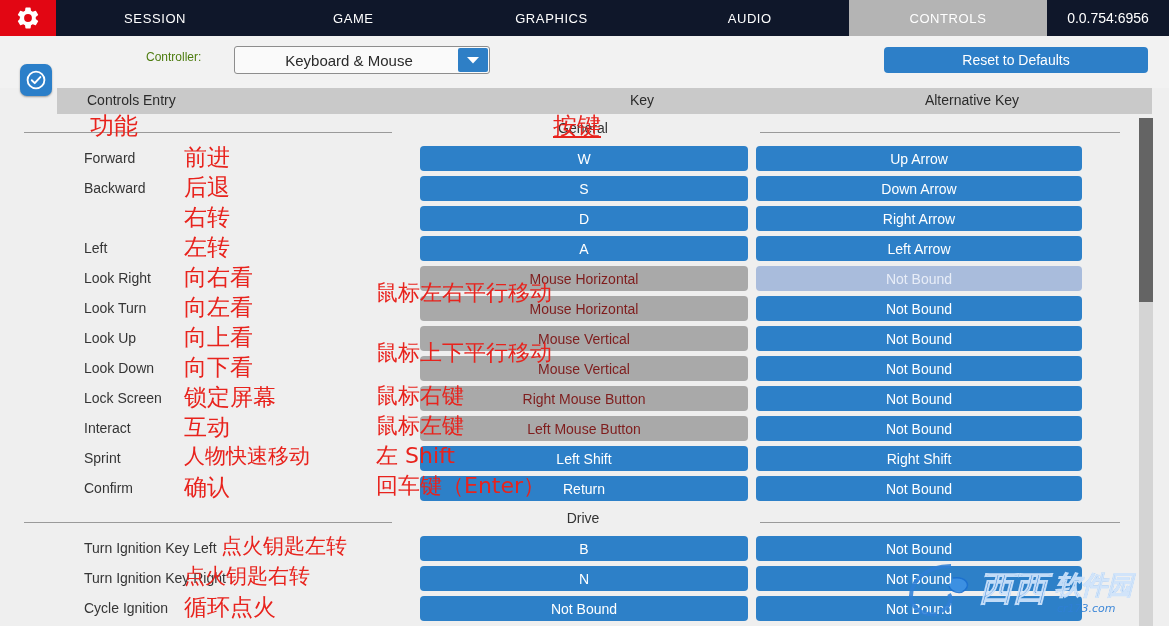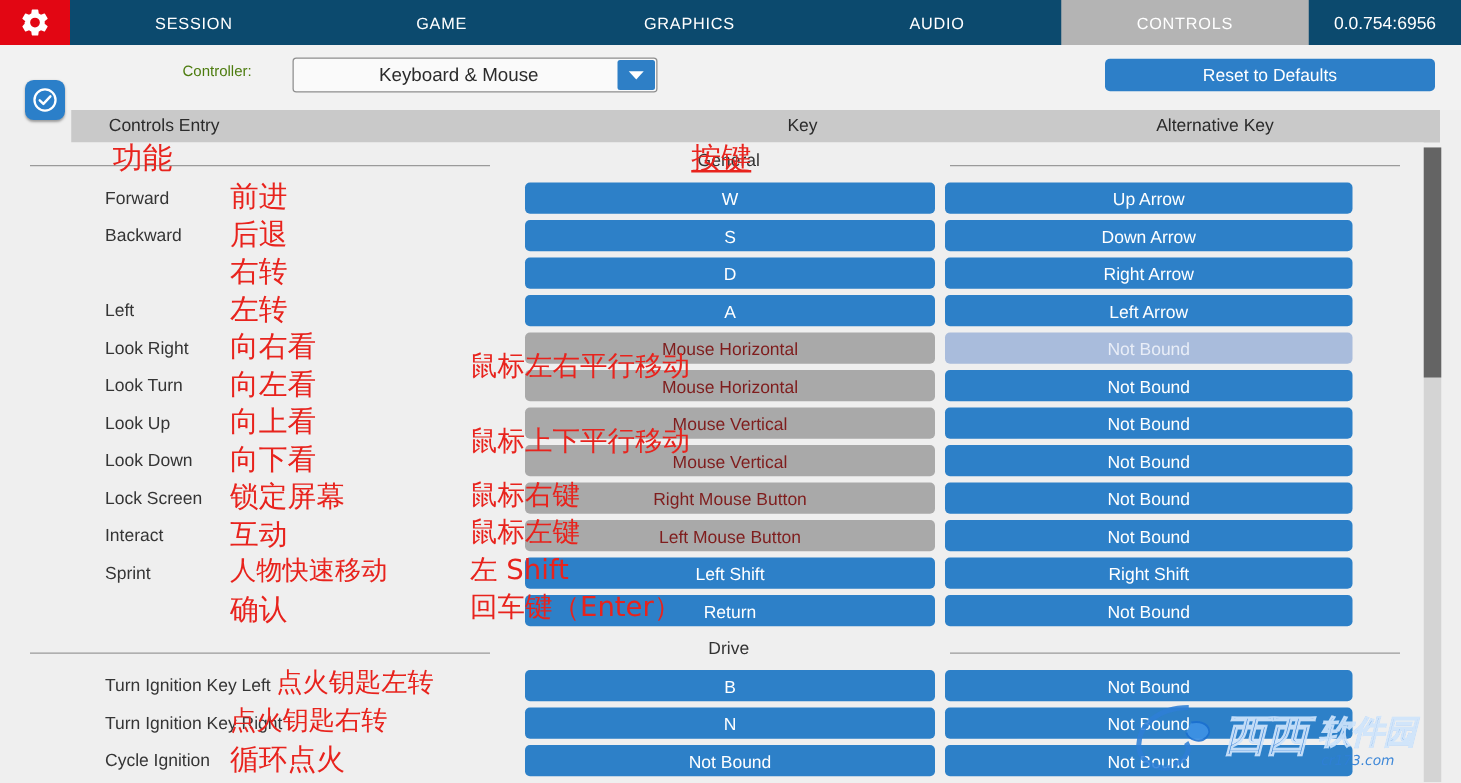--- a/index.html
+++ b/index.html
@@ -13,21 +13,21 @@
     position: relative;
     width: 1169px; height: 626px;
     background: #efefef;
     overflow: hidden;
   }
 
   
   .tabbar {
     position: absolute; left: 0; top: 0;
     width: 1169px; height: 36px;
-    background: #0c4a6e;
+    background: #0f172a;
     display: flex;
     align-items: stretch;
   }
   .gear-box {
     width: 56px; height: 36px;
     background: #e20613;
     display: flex; align-items: center; justify-content: center;
     flex: 0 0 56px;
   }
   .gear-box svg { width: 26px; height: 26px; display:block; }
@@ -55,21 +55,21 @@
     position: absolute; left: 0; top: 36px;
     width: 1169px; height: 52px;
     background: #f2f2f2;
   }
   .controller-label {
     position: absolute; left: 146px; top: 50px;
     font-size: 12px; color: #4d7c0f;
   }
   .dropdown {
     position: absolute; left: 234px; top: 46px;
-    width: 292px; height: 28px;
+    width: 256px; height: 28px;
     background: #fafafa;
     border: 1px solid #8d8d8d;
     border-radius: 3px;
     display: flex; align-items: center;
     cursor: pointer;
   }
   .dropdown-value {
     flex: 1 1 auto; text-align: center;
     font-size: 15px; color: #2b2b2b;
     padding-right: 26px;
@@ -326,20 +326,21 @@
         <div class="row-label">Interact</div>
         <div class="keybtn primary disabled">Left Mouse Button</div>
         <div class="keybtn alt on">Not Bound</div>
       </div>
       <div class="row">
         <div class="row-label">Sprint</div>
         <div class="keybtn primary on">Left Shift</div>
         <div class="keybtn alt on">Right Shift</div>
       </div>
       <div class="row">
+        <div class="row-label">Confirm</div>
         <div class="keybtn primary on">Return</div>
         <div class="keybtn alt on">Not Bound</div>
       </div>
       <div class="section">
         <div class="section-rule-l"></div>
         <div class="section-rule-r"></div>
         <div class="section-title">Drive</div>
       </div>
       <div class="row">
         <div class="row-label">Turn Ignition Key Left</div>

